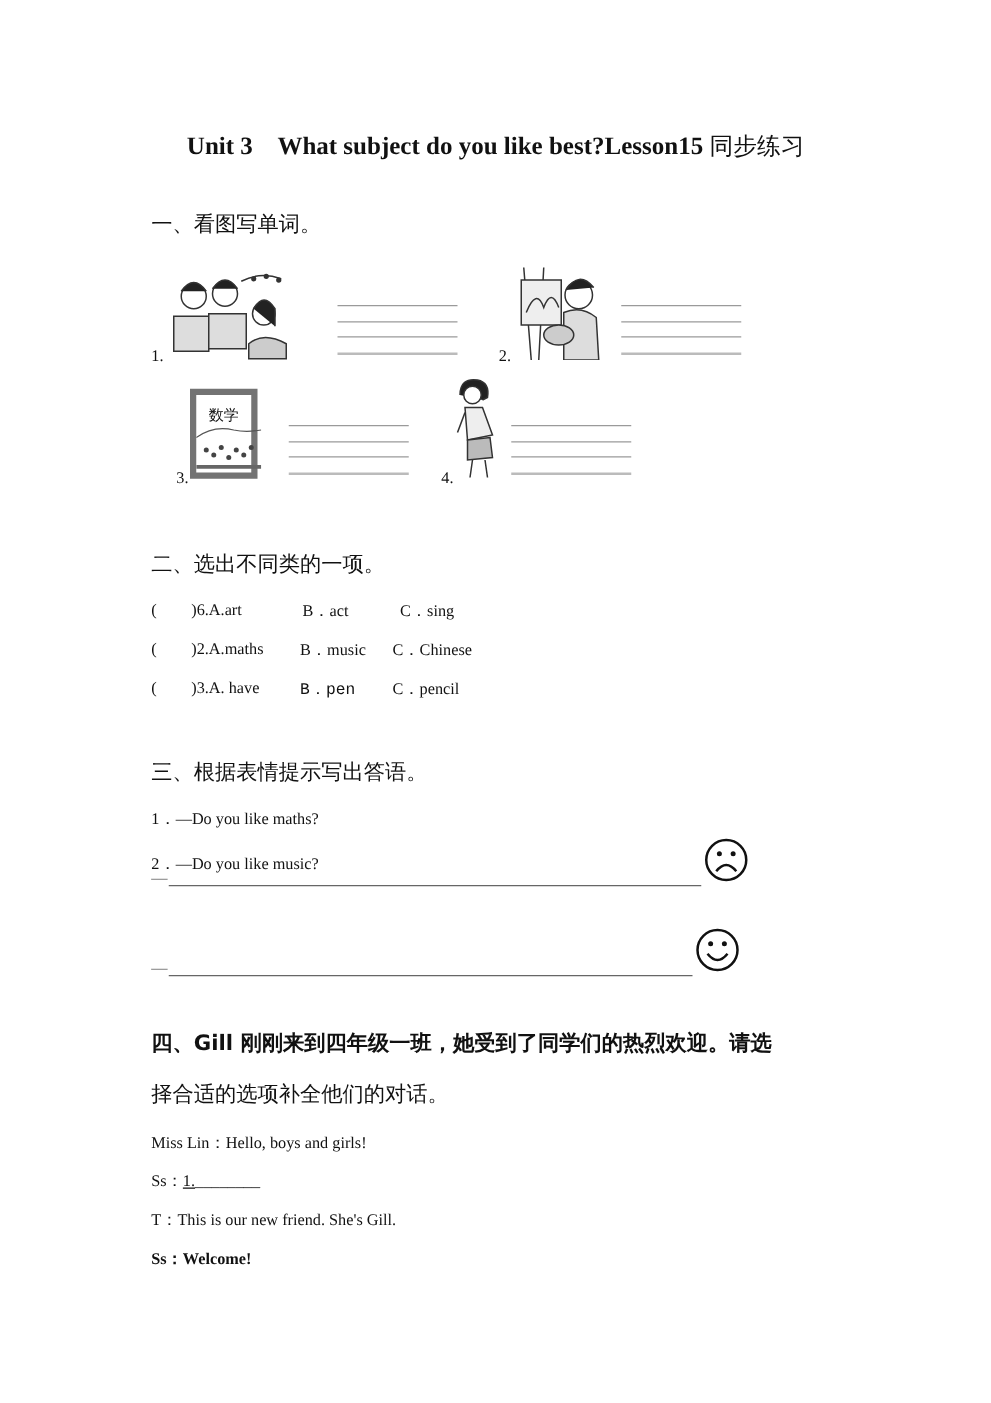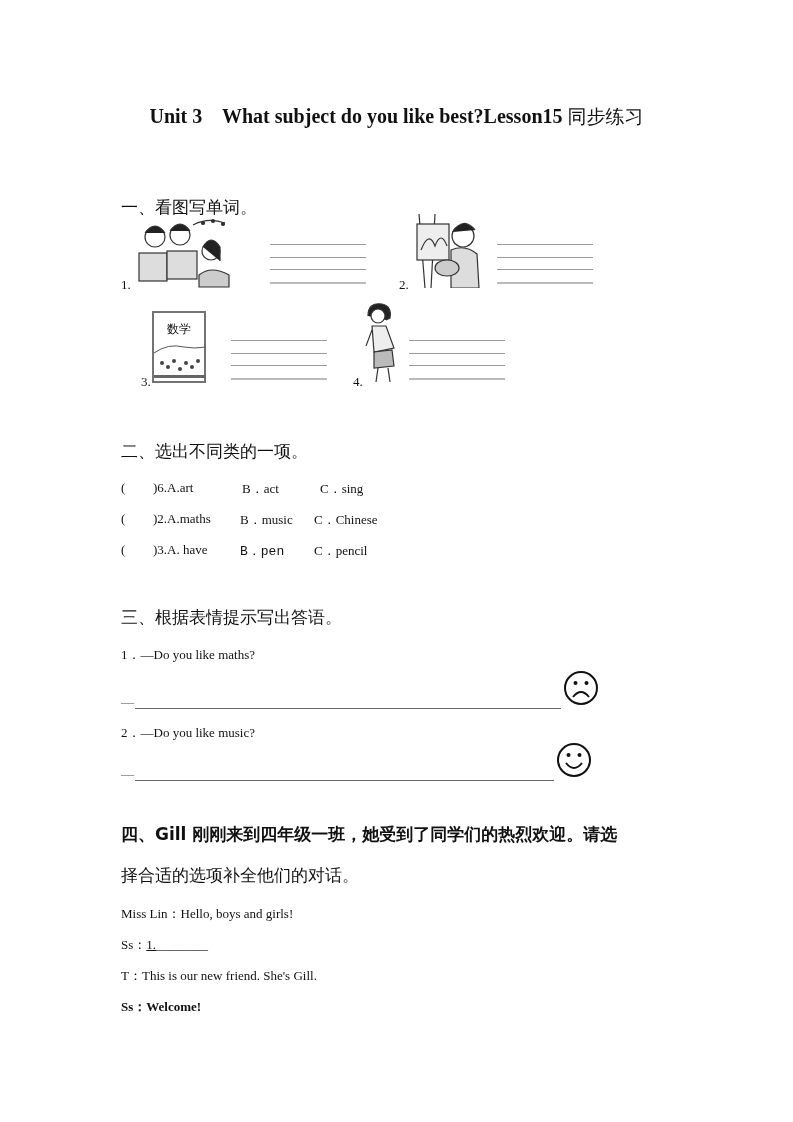--- a/index.html
+++ b/index.html
@@ -18,21 +18,21 @@
   .answer-line { height: 1px; background: #666; }
   .face { width: 34px; height: 34px; }
   .dialog { font-size: 13px; left: 121px; }
   .underline { text-decoration: underline; }
 </style>
 </head>
 <body>
 
 <div class="abs title"><span>Unit 3    What subject do you like best?Lesson15 </span><span class="cn">同步练习</span></div>
 
-<div class="abs heading" style="top:196px;">一、看图写单词。</div>
+<div class="abs heading" style="top:168px;">一、看图写单词。</div>
 
 <div class="abs num" style="left:121px; top:277px;">1.</div>
 <div class="abs pic" style="left:133px; top:215px; width:105px; height:73px;">
   <svg width="105" height="73" viewBox="0 0 105 73">
     <g fill="none" stroke="#333" stroke-width="1.2">
       <circle cx="22" cy="22" r="10"></circle>
         <path d="M12 18 q10 -14 20 0" fill="#222"></path>
       <circle cx="47" cy="20" r="10"></circle>
         <path d="M37 16 q10 -14 20 0" fill="#222"></path>
       <circle cx="78" cy="36" r="9"></circle>
@@ -69,21 +69,21 @@
   </svg>
 </div>
 <div class="abs lines" style="left:497px; top:244px;">
     <div></div>
     <div></div>
     <div></div>
     <div></div>
   </div>
 
 <div class="abs num" style="left:141px; top:374px;">3.</div>
-<div class="abs pic" style="left:152px; top:311px; width:54px; height:72px; border:2px solid #737373; box-sizing:border-box;">
+<div class="abs pic" style="left:152px; top:311px; width:54px; height:72px; border:5px solid #737373; box-sizing:border-box;">
   <div style="text-align:center; font-family:'DejaVu Sans', sans-serif; font-size:12px; margin-top:8px;">数学</div>
   <svg width="52" height="40" viewBox="0 0 52 40" style="position:absolute; left:0; bottom:2px;">
     <path d="M0 14 q14 -10 30 -6 q10 2 22 0" fill="none" stroke="#555"></path>
     <g fill="#444">
         <circle cx="8" cy="24" r="2"></circle>
         <circle cx="14" cy="28" r="2"></circle>
         <circle cx="20" cy="22" r="2"></circle>
         <circle cx="26" cy="30" r="2"></circle>
         <circle cx="32" cy="24" r="2"></circle>
         <circle cx="38" cy="28" r="2"></circle>
@@ -143,21 +143,21 @@
 <div class="abs answer-line" style="left:135px; top:708px; width:426px;"></div>
 <div class="abs face" style="left:563px; top:670px;">
   <svg width="36" height="36" viewBox="0 0 36 36">
       <circle cx="18" cy="18" r="16" fill="none" stroke="#111" stroke-width="2"></circle>
       <circle cx="12.5" cy="13" r="2" fill="#111"></circle>
       <circle cx="23.5" cy="13" r="2" fill="#111"></circle>
       <path d="M10 27 q8 -10 16 0" fill="none" stroke="#111" stroke-width="2"></path>
     </svg>
 </div>
 
-<div class="abs line-small" style="left:121px; top:724px;">2．—Do you like music?</div>
+<div class="abs line-small" style="left:121px; top:682px;">2．—Do you like music?</div>
 <div class="abs line-small" style="left:121px; top:766px; color:#666;">—</div>
 <div class="abs answer-line" style="left:135px; top:780px; width:419px;"></div>
 <div class="abs face" style="left:556px; top:742px;">
   <svg width="36" height="36" viewBox="0 0 36 36">
       <circle cx="18" cy="18" r="16" fill="none" stroke="#111" stroke-width="2"></circle>
       <circle cx="12.5" cy="13" r="2" fill="#111"></circle>
       <circle cx="23.5" cy="13" r="2" fill="#111"></circle>
       <path d="M10 21 q8 10 16 0" fill="none" stroke="#111" stroke-width="2"></path>
     </svg>
 </div>

